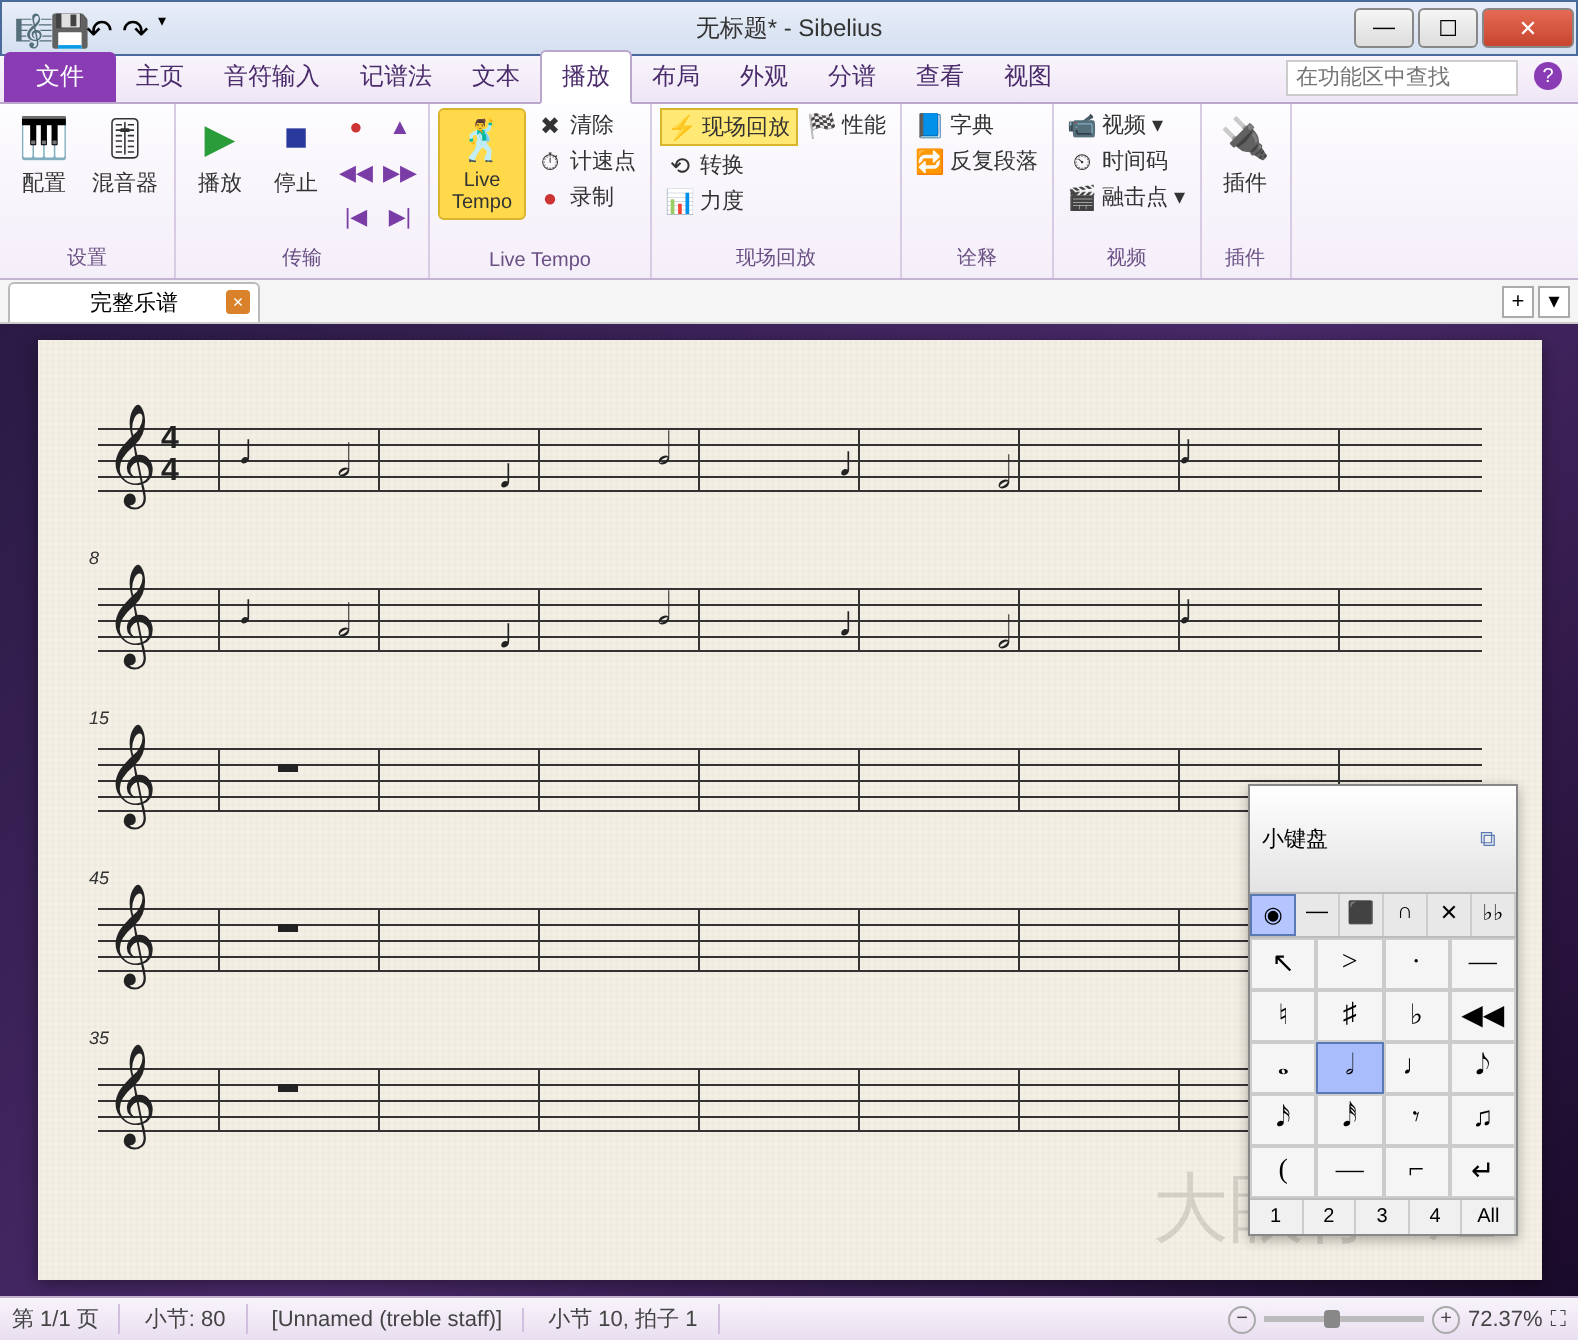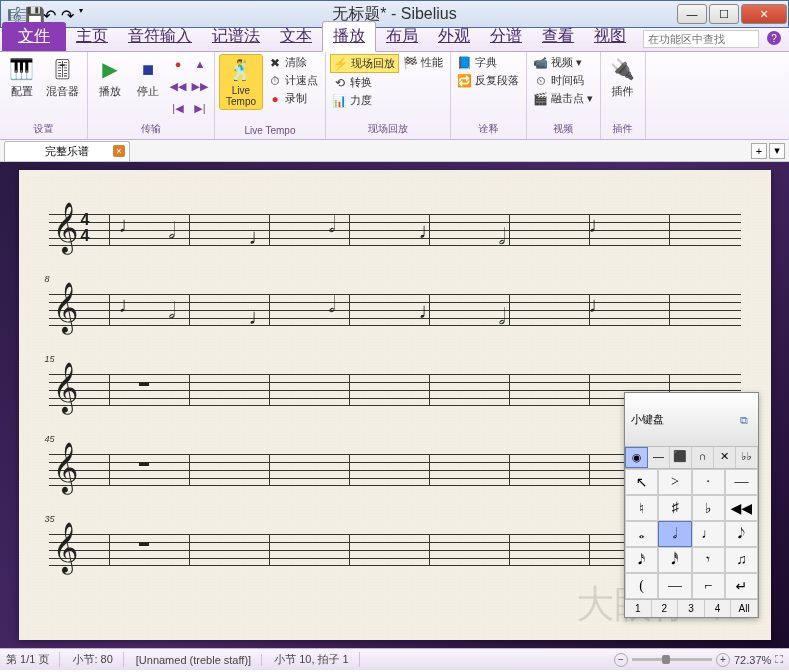--- a/index.html
+++ b/index.html
@@ -1,27 +1,27 @@
 <!DOCTYPE html>
 <html><head>
 <meta charset="utf-8">
 <style>
 * { box-sizing: border-box; margin: 0; padding: 0; font-family: "Microsoft YaHei", "Segoe UI", sans-serif; }
 body { width: 789px; height: 672px; background: #fff; overflow: hidden; position: relative; }
 
 .titlebar { height: 28px; background: linear-gradient(#e8eef8, #d4dff0); display: flex; align-items: center; border: 1px solid #4a6a9c; position: relative; }
 .titlebar .qat { display: flex; gap: 2px; padding-left: 6px; align-items: center; }
 .titlebar .qat svg, .titlebar .qat span { width: 16px; height: 16px; }
-.titlebar .title { position: absolute; left: 50%; transform: translateX(-50%); font-size: 16px; color: #333; }
+.titlebar .title { position: absolute; left: 50%; transform: translateX(-50%); font-size: 12px; color: #333; }
 .winbtns { margin-left: auto; display: flex; }
 .winbtns div { width: 30px; height: 20px; display: flex; align-items: center; justify-content: center; font-size: 11px; border: 1px solid #888; background: linear-gradient(#f5f5f5, #ddd); margin: 2px 1px; border-radius: 3px; cursor: pointer; }
 .winbtns .close { background: linear-gradient(#e56a54, #c8452e); color: #fff; width: 46px; }
 
 .tabs { height: 24px; background: linear-gradient(#f9f5fb, #efe6f6); display: flex; align-items: flex-end; border-bottom: 1px solid #bba6cc; padding-left: 2px; position: relative; }
-.tab { padding: 4px 10px; font-size: 16px; color: #4a2b6b; cursor: pointer; text-decoration: underline; }
+.tab { padding: 4px 10px; font-size: 12px; color: #4a2b6b; cursor: pointer; }
 .tab.file { background: #8a3cb5; color: #fff; font-weight: normal; border-radius: 3px 3px 0 0; padding: 4px 16px; }
 .tab.active { background: #fff; border: 1px solid #bba6cc; border-bottom: 1px solid #fff; border-radius: 3px 3px 0 0; margin-bottom: -1px; }
 .search { position: absolute; right: 30px; top: 2px; width: 116px; height: 18px; font-size: 11px; border: 1px solid #ccc; padding: 1px 4px; color: #aaa; background: #fff; }
 .helpicon { position: absolute; right: 8px; top: 3px; width: 14px; height: 14px; background: #8a3cb5; color: #fff; border-radius: 50%; font-size: 10px; display: flex; align-items: center; justify-content: center; }
 
 .ribbon { height: 88px; background: linear-gradient(#fdfcfe, #f4eef9); border-bottom: 1px solid #c3b4d4; display: flex; }
 .group { border-right: 1px solid #d8cce4; padding: 2px 4px; display: flex; flex-direction: column; }
 .group-content { flex: 1; display: flex; gap: 2px; align-items: flex-start; }
 .group-label { font-size: 10px; color: #6b5085; text-align: center; padding: 1px 0; }
 .bigbtn { display: flex; flex-direction: column; align-items: center; justify-content: center; padding: 2px 4px; cursor: pointer; font-size: 11px; color: #333; gap: 2px; min-width: 36px; }

